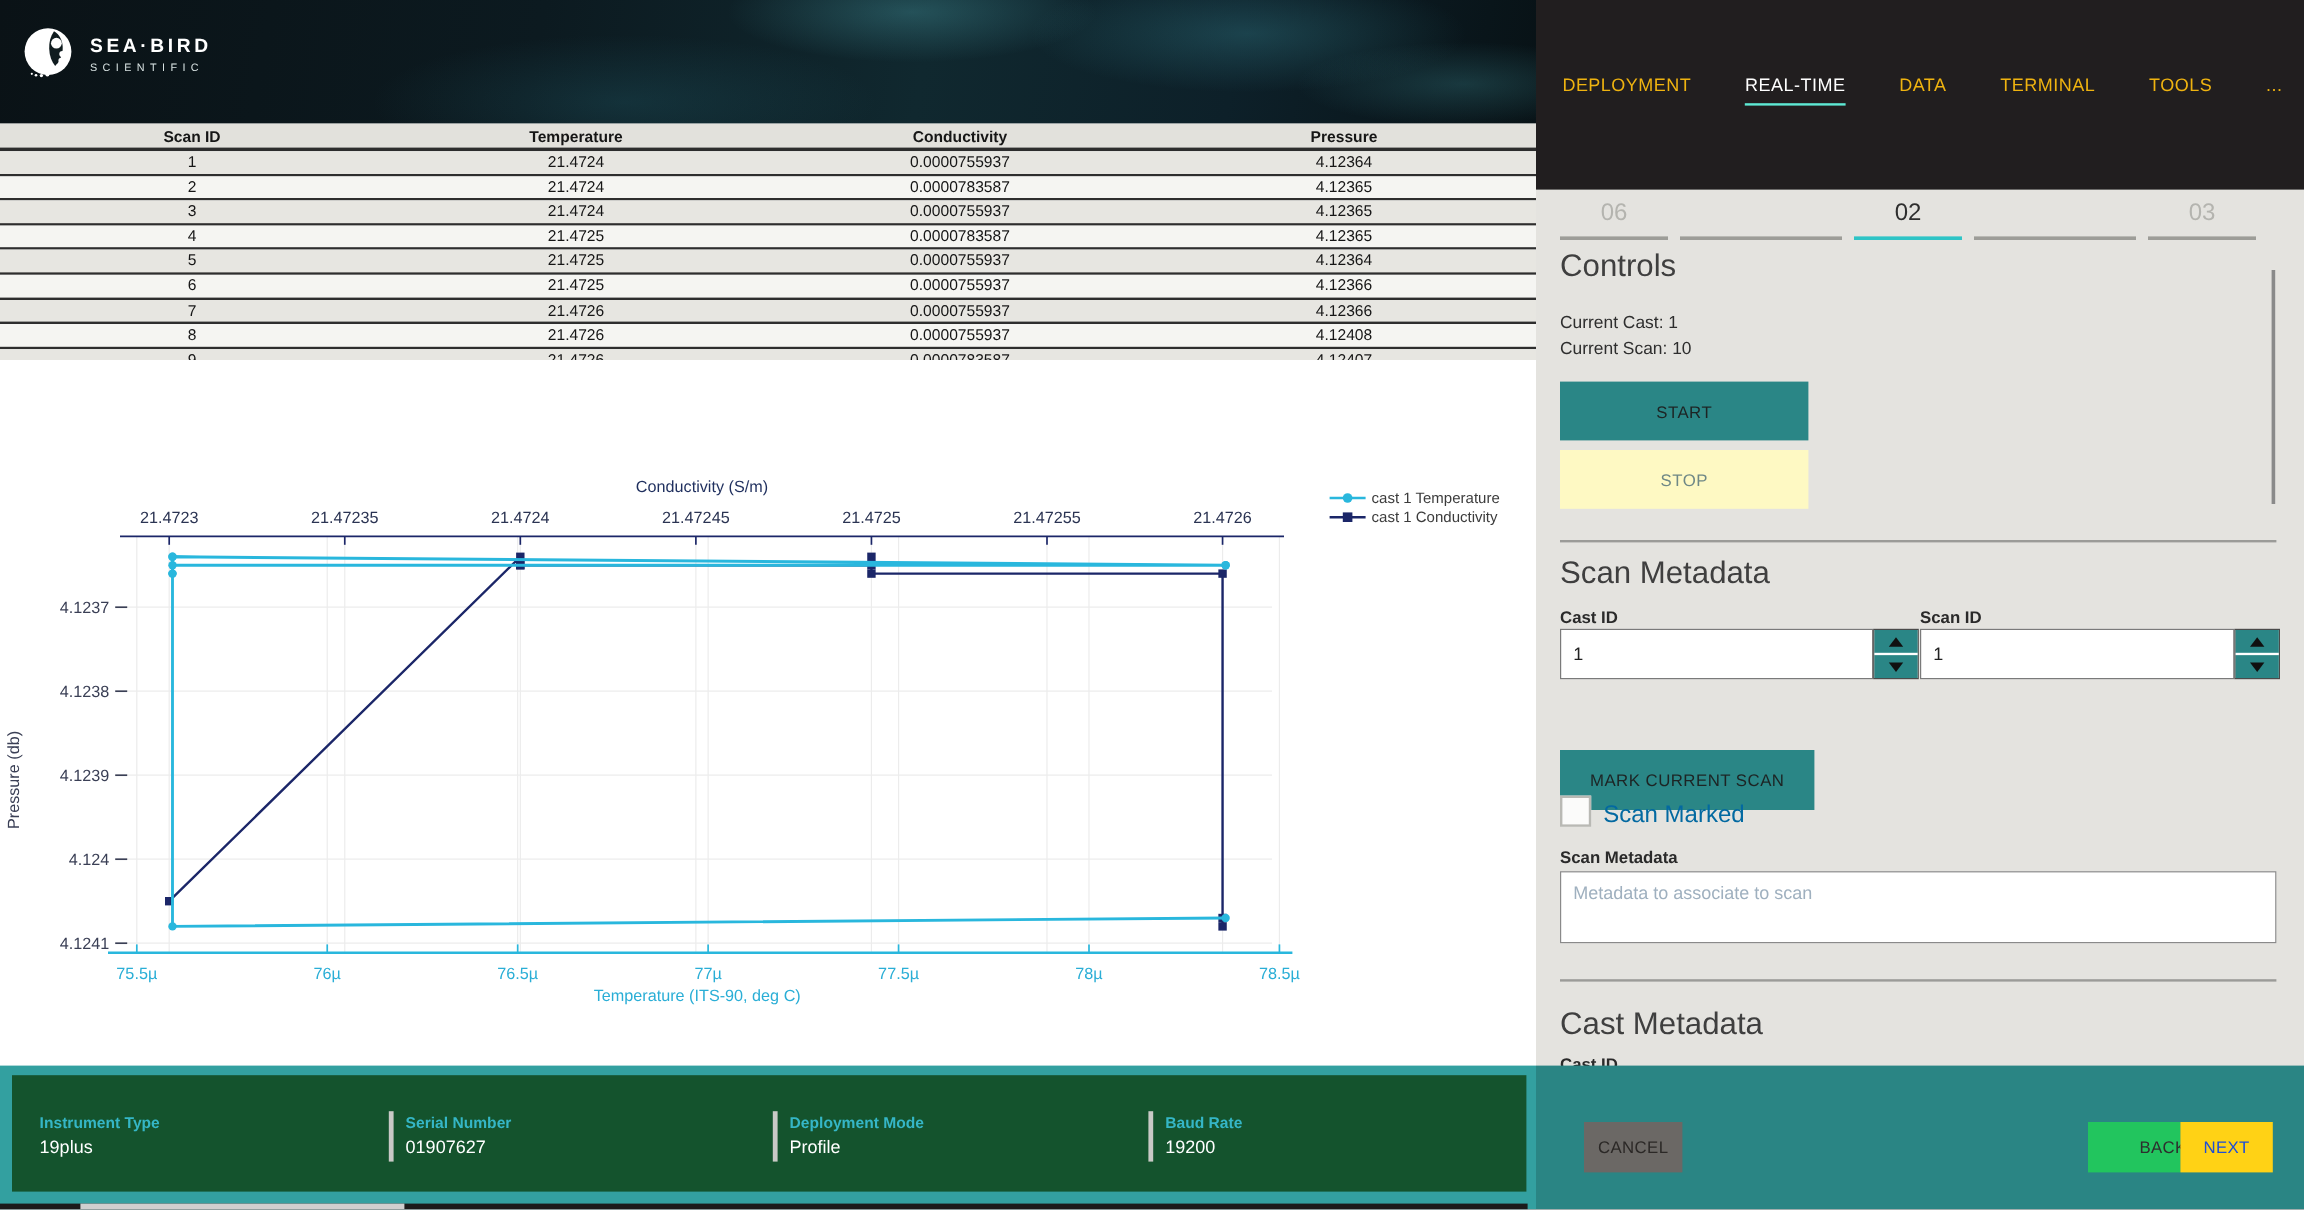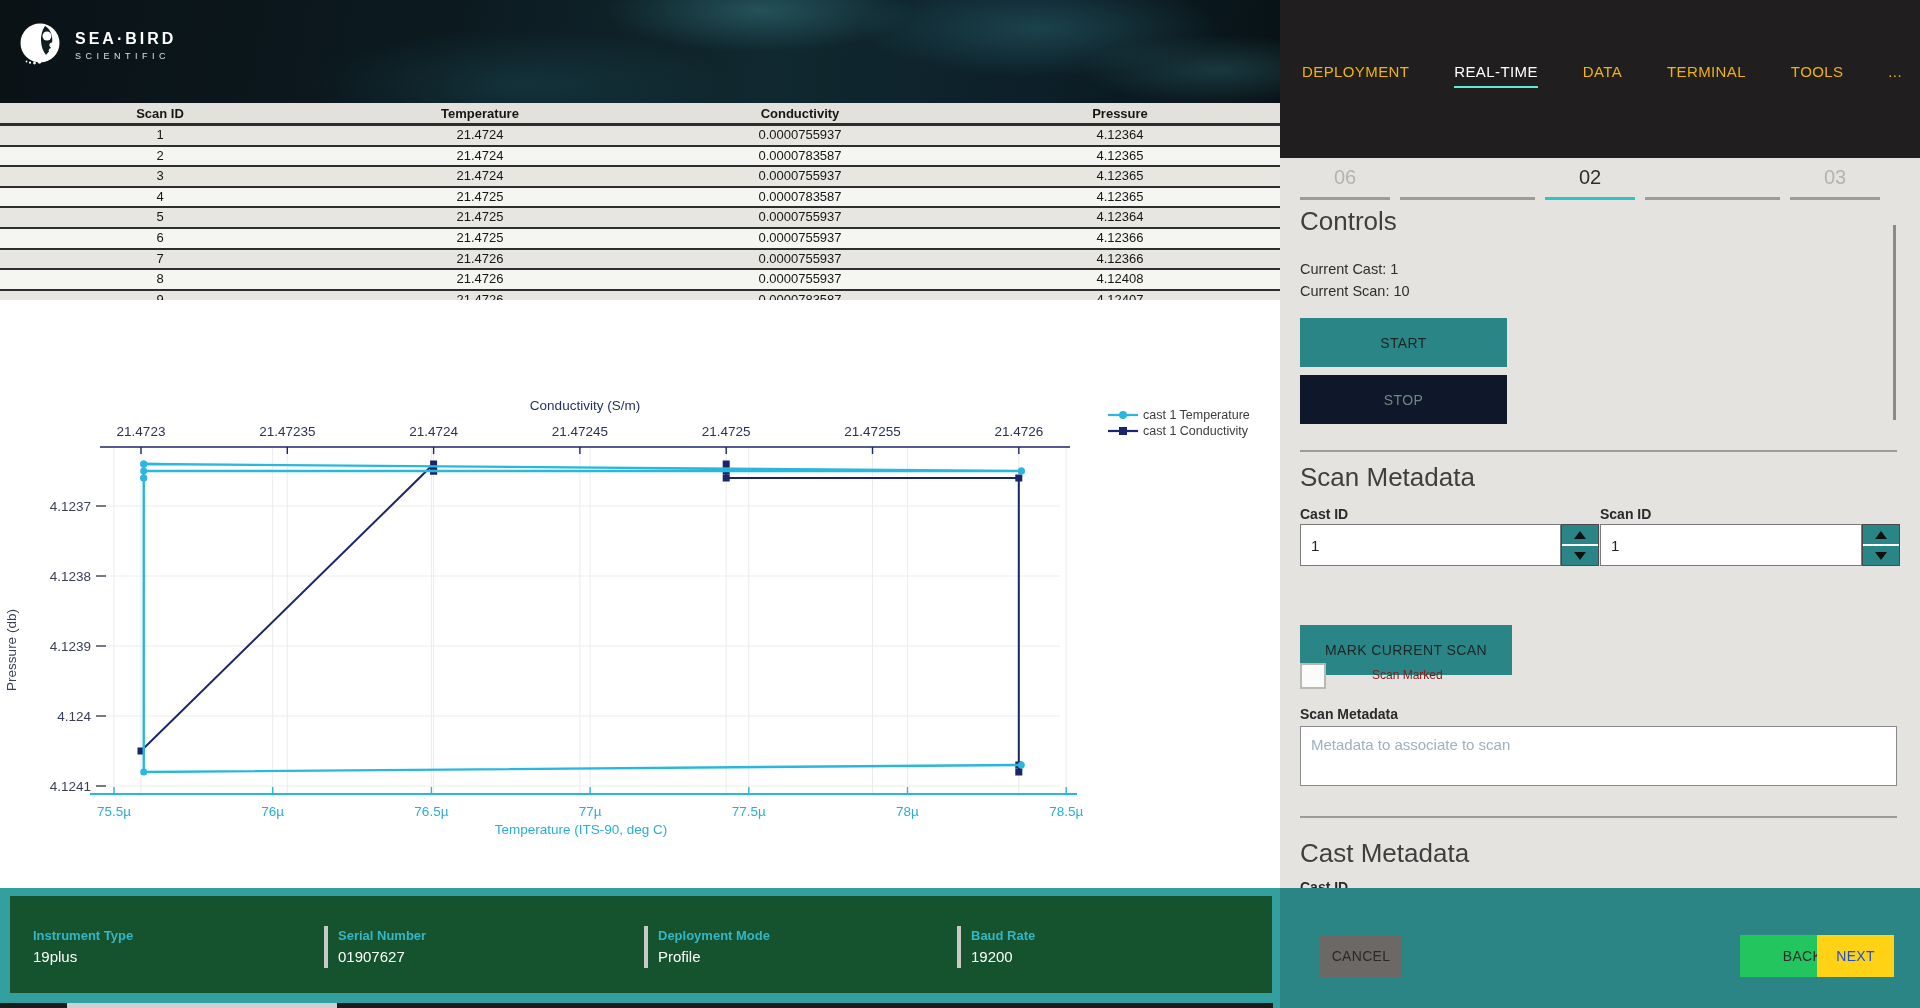--- a/index.html
+++ b/index.html
@@ -60,34 +60,34 @@
   .step-track.active { background:#2ec4c6; }
 
   .vscrollbar-thumb { position:absolute; left:613px; top:225px; width:3px; height:195px; background:#8a8a8a; }
 
   .rp-heading { position:absolute; left:20px; font-size:26px; font-weight:400; color:#3f3f3f; }
   .rp-text { position:absolute; left:20px; font-size:14.5px; color:#2e2e2e; }
   .rp-label { position:absolute; font-size:14px; font-weight:bold; color:#2a2a2a; }
 
   .teal-btn { position:absolute; display:flex; align-items:center; justify-content:center;
     background:#2a8686; color:#1d2424; font-size:14px; letter-spacing:0.4px; cursor:pointer; border:none; }
-  .teal-btn.disabled { background:#0f172a; color:#6f8886; cursor:default; }
+  .teal-btn.disabled { background:#fef9c3; color:#6f8886; cursor:default; }
 
   .rp-divider { position:absolute; left:20px; width:597px; height:2px; background:#9b9b98; }
 
   .field-input { position:absolute; height:42px; background:#ffffff; border:1px solid #7a7a7a;
     font-size:15px; color:#222; padding-left:10px; font-family:"Liberation Sans", sans-serif; }
   .spinner { position:absolute; width:38px; height:42px; border:1px solid #4a4a4a; display:flex; flex-direction:column; }
   .spin-btn { flex:1; background:#2a8686; display:flex; align-items:center; justify-content:center; cursor:pointer; }
   .spin-btn.up { border-bottom:2px solid #ffffff; }
   .tri-up { width:0; height:0; border-left:6px solid transparent; border-right:6px solid transparent; border-bottom:8px solid #101010; }
   .tri-down { width:0; height:0; border-left:6px solid transparent; border-right:6px solid transparent; border-top:8px solid #101010; }
 
   .checkbox { position:absolute; left:20px; width:26px; height:26px; background:#fbfbfa; border:2px solid #b9b9b4; cursor:pointer; }
-  .checkbox-label { position:absolute; left:56px; font-size:12px; color:#7f1d1d;margin-left:36px; }
+  .checkbox-label { position:absolute; left:56px; font-size:20px; color:#0369a1; }
 
   .meta-textarea { position:absolute; left:20px; width:597px; height:60px; background:#ffffff;
     border:1px solid #8a8a8a; resize:none; font-family:"Liberation Sans", sans-serif;
     font-size:15px; color:#333; padding:9px 10px; }
   .meta-textarea::placeholder { color:#9fb0bf; opacity:1; }
 
   .clipped-label { position:absolute; left:20px; top:879px; font-size:14px; font-weight:bold; color:#2a2a2a; }
 
   .rp-action-bar { position:absolute; left:0; top:888px; width:640px; height:120px; background:#2a8584; }
   .action-btn { position:absolute; top:47px; height:42px; border:none; font-size:14px; letter-spacing:0.3px;

